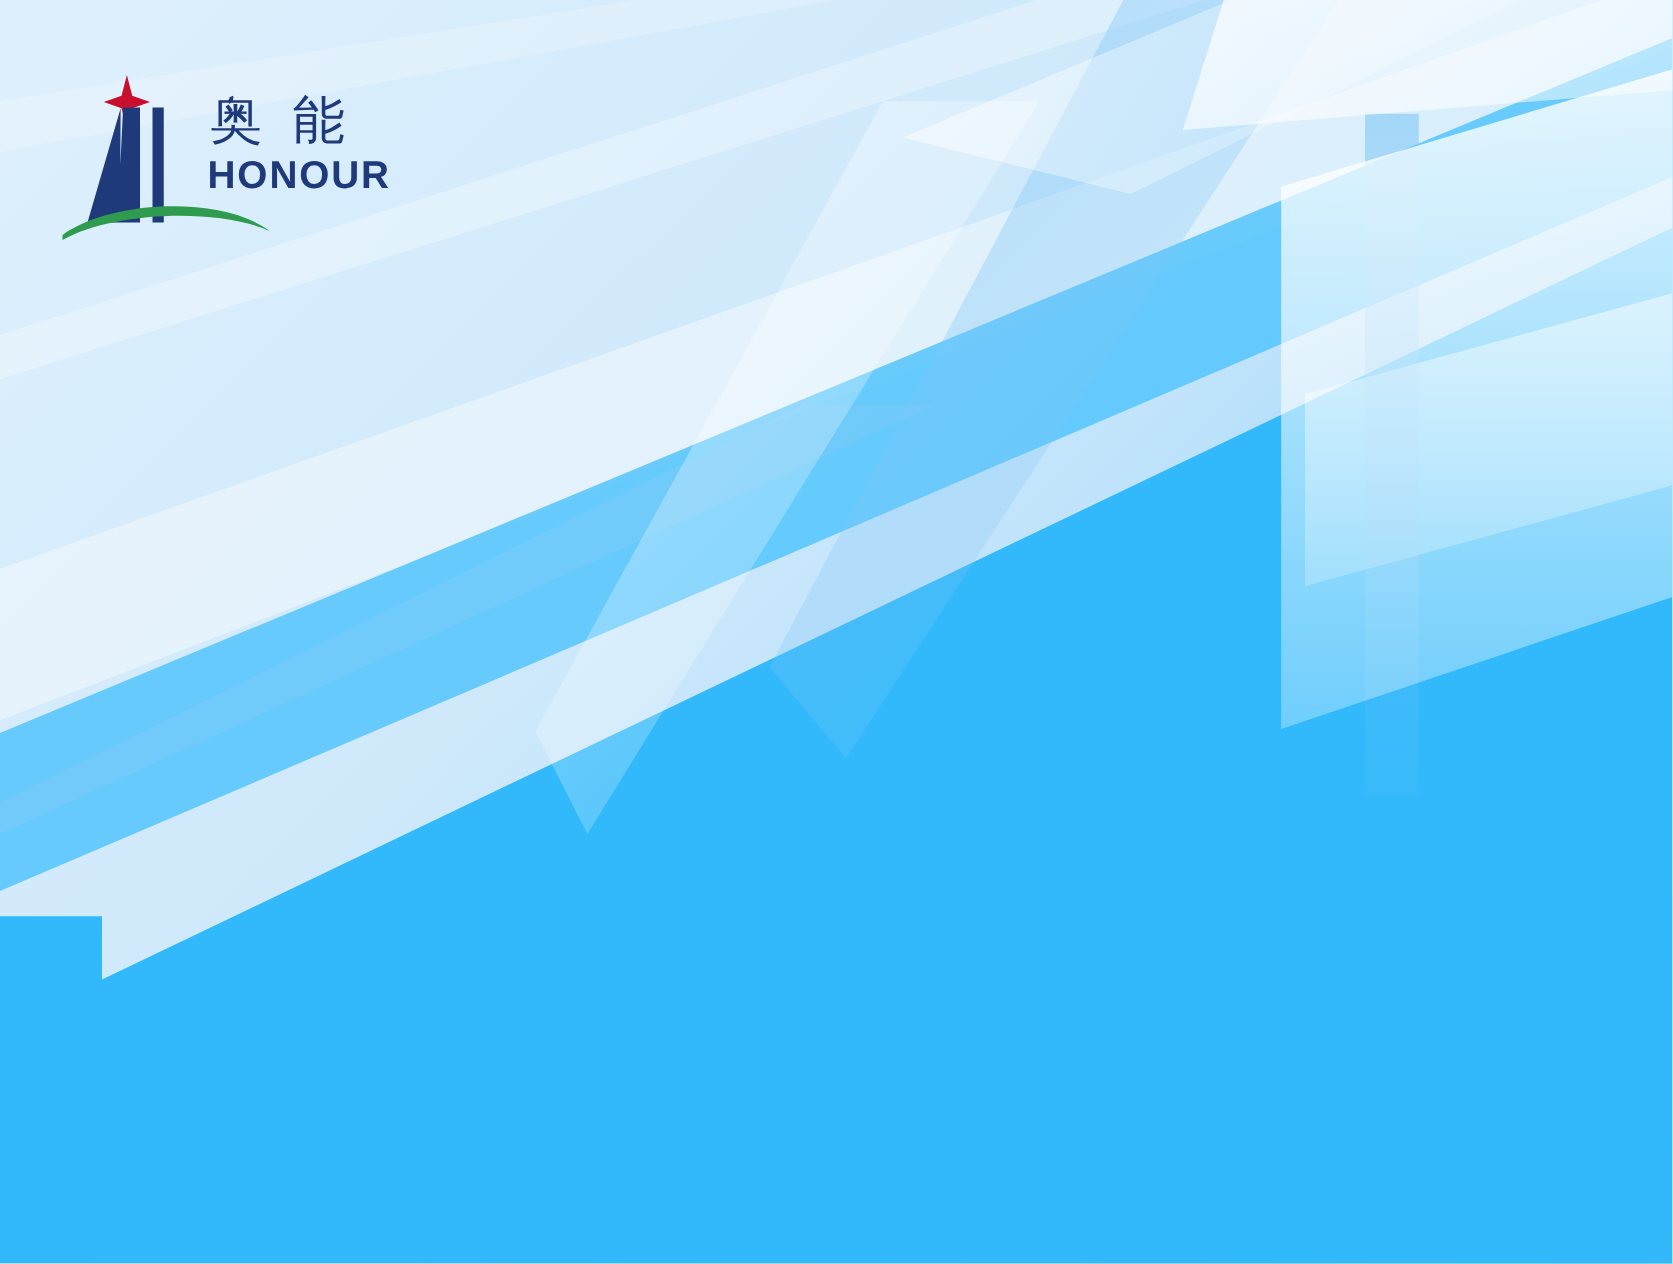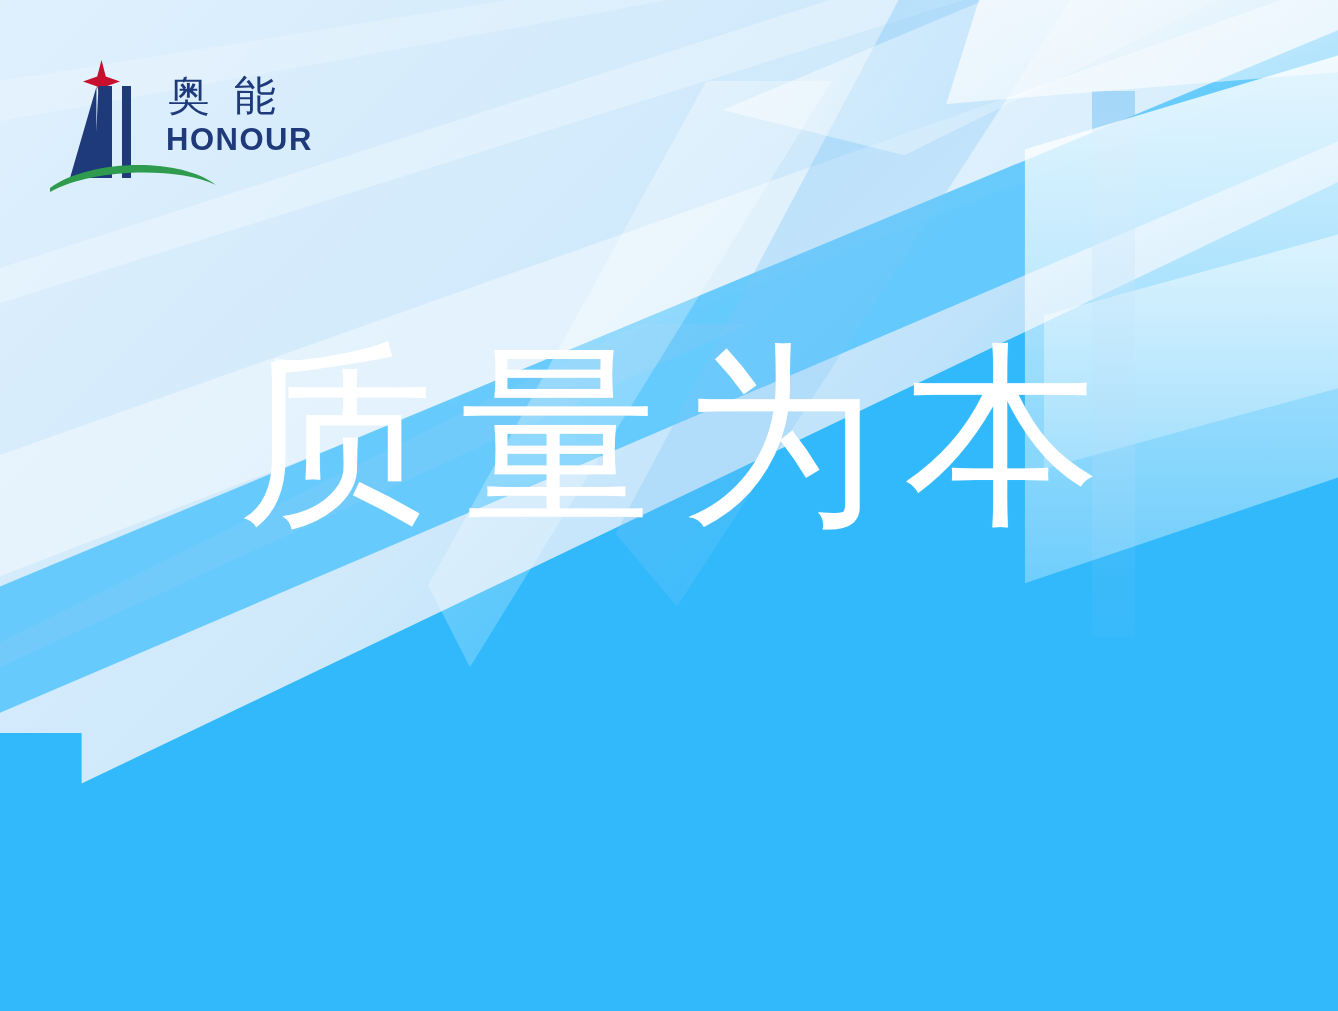--- a/index.html
+++ b/index.html
@@ -190,16 +190,15 @@
       <path d="M2 136 C 40 108, 130 104, 168 133 C 128 114, 42 117, 2 140 Z" fill="#2E9B4E"></path>
 
       <text x="120" y="58" font-family="DejaVu Sans, Liberation Sans, sans-serif" font-size="42" fill="#1F3A7A">奥</text>
       <text x="186" y="58" font-family="DejaVu Sans, Liberation Sans, sans-serif" font-size="42" fill="#1F3A7A">能</text>
 
       <text x="118" y="98" font-family="Liberation Sans, DejaVu Sans, sans-serif" font-size="31" font-weight="bold" letter-spacing="1.5" fill="#1F3A7A">HONOUR</text>
     </svg>
   </div>
 
   <div class="headline">
-    <div class="hl-line">质量为本</div>
   </div>
 
 </div>
 
 </body></html>

